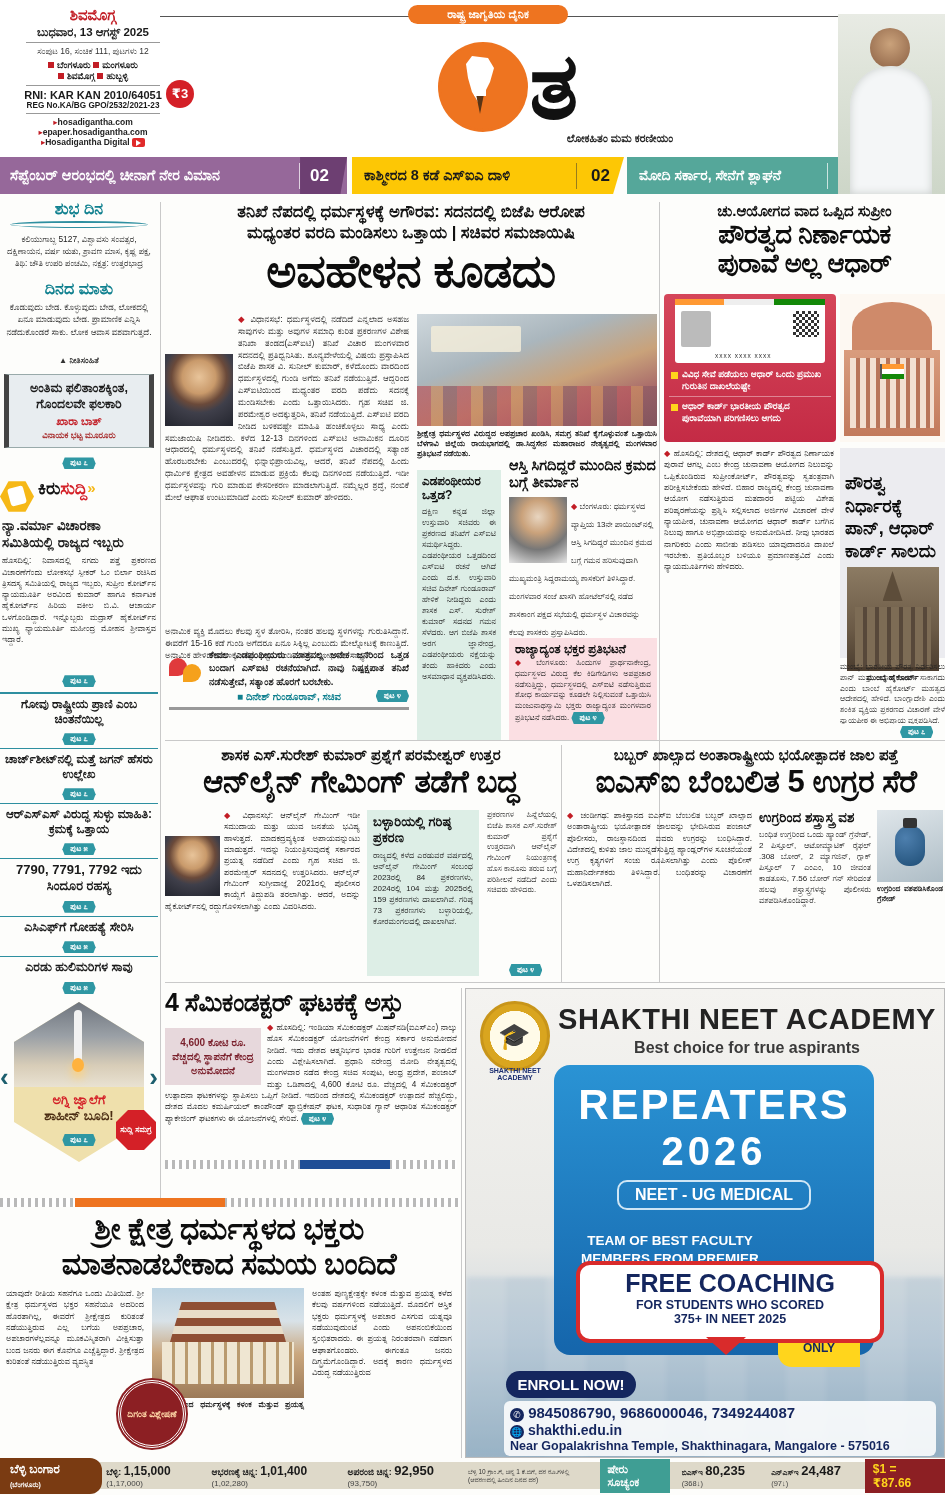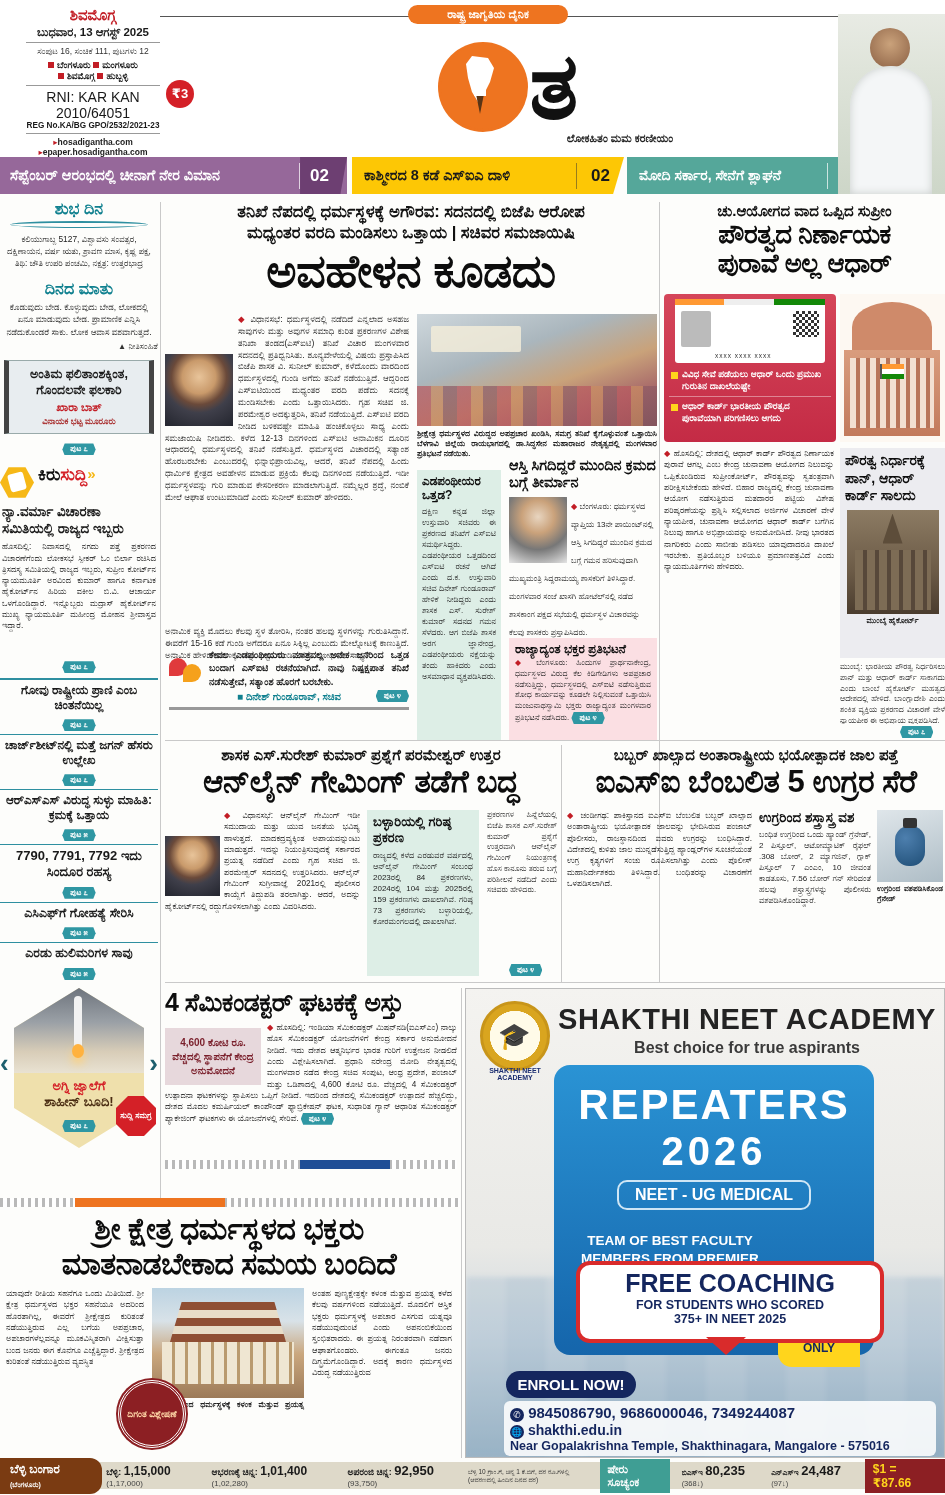--- a/index.html
+++ b/index.html
@@ -31,21 +31,21 @@
       <div style="font-weight:800;font-size:11.5px;margin-top:2px;">ಬುಧವಾರ, 13 ಆಗಸ್ಟ್ 2025</div>
       <div style="border-top:1px solid #999;margin:3px 8px;"></div>
       <div style="font-size:8.5px;color:#333;">ಸಂಪುಟ 16, ಸಂಚಿಕೆ 111, ಪುಟಗಳು 12</div>
       <div style="font-size:9px;font-weight:bold;margin-top:3px;">
         <span class="sq"></span><span>ಬೆಂಗಳೂರು</span>
         <span class="sq"></span><span>ಮಂಗಳೂರು</span><br>
         <span class="sq"></span><span>ಶಿವಮೊಗ್ಗ</span>
         <span class="sq"></span><span>ಹುಬ್ಬಳ್ಳಿ</span>
       </div>
       <div style="border-top:1px solid #999;margin:3px 8px;"></div>
-      <div style="font-size:14px;font-weight:normal;">RNI: KAR KAN 2010/64051</div>
+      <div style="font-size:11px;font-weight:bold;">RNI: KAR KAN 2010/64051</div>
       <div style="font-size:8.2px;font-weight:bold;">REG No.KA/BG GPO/2532/2021-23</div>
       <div style="border-top:1px solid #999;margin:3px 8px;"></div>
       <div style="font-size:8.5px;font-weight:bold;color:#222;">
         <div><span style="color:#c21d25;">▸</span><span>hosadigantha.com</span></div>
         <div><span style="color:#c21d25;">▸</span><span>epaper.hosadigantha.com</span></div>
         <div><span style="color:#c21d25;">▸</span><span>Hosadigantha Digital</span>
           <span style="display:inline-block;width:13px;height:9px;background:#e02a2a;border-radius:2px;position:relative;vertical-align:middle;">
             <span style="position:absolute;left:4px;top:1.5px;width:0;height:0;border-left:5px solid #fff;border-top:3px solid transparent;border-bottom:3px solid transparent;"></span>
           </span>
         </div>
@@ -98,21 +98,21 @@
   <div class="abs hrule" style="left:165px;top:740px;width:780px;"></div>
   <div class="abs hrule" style="left:165px;top:982px;width:780px;"></div>
 
   <div class="abs" style="left:0;top:200px;width:158px;height:1005px;">
     <div style="text-align:center;color:#10808f;font-weight:800;font-size:16px;">ಶುಭ ದಿನ</div>
     <div style="border-top:2px solid #2e8fa0;margin:3px 10px;border-radius:50%;height:4px;border-bottom:1px solid #2e8fa0;"></div>
     <div style="font-size:8.4px;line-height:1.45;text-align:center;padding:2px 6px;color:#222;">ಕಲಿಯುಗಾಬ್ದ 5127, ವಿಶ್ವಾವಸು ಸಂವತ್ಸರ, ದಕ್ಷಿಣಾಯನ, ವರ್ಷ ಋತು, ಶ್ರಾವಣ ಮಾಸ, ಕೃಷ್ಣ ಪಕ್ಷ, ತಿಥಿ: ಚೌತಿ ಉಪರಿ ಪಂಚಮಿ, ನಕ್ಷತ್ರ: ಉತ್ತರಭಾದ್ರ</div>
 
     <div style="text-align:center;color:#10808f;font-weight:800;font-size:16px;margin-top:8px;">ದಿನದ ಮಾತು</div>
     <div style="font-size:8.6px;line-height:1.5;text-align:center;padding:3px 6px;color:#222;">ಕೊಡುವುದು ಬೇಡ. ಕೊಳ್ಳುವುದು ಬೇಡ, ಲೋಕದಲ್ಲಿ ಏನೂ ಮಾಡುವುದು ಬೇಡ. ಪ್ರಾಮಾಣಿಕ ಎನ್ನಿಸಿ ನಡೆದುಕೊಂಡರೆ ಸಾಕು. ಲೋಕ ಆವಾಸ ವಶವಾಗುತ್ತದೆ.</div>
-    <div style="font-size:8.2px;font-weight:normal;text-align:right;color:#333;">▲ ನೀತಿಸಂಹಿತೆ</div>
+    <div style="font-size:8.2px;font-weight:bold;text-align:center;color:#333;margin-top:14px;">▲ ನೀತಿಸಂಹಿತೆ</div>
 
     <div style="margin:8px 4px 0 4px;background:#e8edf0;border:1px solid #9aa;border-left:5px solid #444;border-right:5px solid #444;padding:6px 4px;text-align:center;">
       <div style="font-weight:800;font-size:12.5px;line-height:1.25;">ಅಂತಿಮ ಫಲಿತಾಂಶಕ್ಕಿಂತ, ಗೊಂದಲವೇ ಫಲಕಾರಿ</div>
       <div style="color:#c21d25;font-weight:800;font-size:11px;margin-top:3px;">ಖಾರಾ ಬಾತ್</div>
       <div style="font-size:8.5px;font-weight:bold;color:#a33;margin-top:2px;">ವಿನಾಯಕ ಭಟ್ಟ ಮೂರೂರು</div>
     </div>
     <div style="text-align:center;margin-top:3px;"><span class="ptag">ಪುಟ ೭</span></div>
 
     <div style="display:flex;align-items:flex-start;margin-top:10px;">
       <span style="width:34px;height:34px;background:#f6b817;clip-path:polygon(25% 5%,75% 5%,100% 50%,75% 95%,25% 95%,0 50%);display:inline-block;position:relative;">
@@ -253,21 +253,21 @@
       <div style="position:absolute;left:4px;top:56px;width:96px;height:86px;background:linear-gradient(180deg,#d99c7d,#c27a5c);"></div>
       <div style="position:absolute;left:10px;top:64px;width:84px;height:70px;background:repeating-linear-gradient(90deg,#f3e0d2 0 6px,#b9755a 6px 10px);"></div>
       <div style="position:absolute;left:40px;top:70px;width:22px;height:15px;background:linear-gradient(180deg,#ff9933 33%,#fff 33% 66%,#138808 66%);border-left:2px solid #555;"></div>
     </div>
 
     <div class="abs body-txt" style="left:0;top:246px;width:170px;height:288px;font-size:8.2px;">
       <span style="color:#c21d25;font-weight:bold;">◆ </span><span>ಹೊಸದಿಲ್ಲಿ: ದೇಶದಲ್ಲಿ ಆಧಾರ್ ಕಾರ್ಡ್ ಪೌರತ್ವದ ನಿರ್ಣಾಯಕ ಪುರಾವೆ ಆಗಲ್ಲ ಎಂಬ ಕೇಂದ್ರ ಚುನಾವಣಾ ಆಯೋಗದ ನಿಲುವನ್ನು ಒಪ್ಪಿಕೊಂಡಿರುವ ಸುಪ್ರೀಂಕೋರ್ಟ್, ಪೌರತ್ವವನ್ನು ಸ್ವತಂತ್ರವಾಗಿ ಪರೀಕ್ಷಿಸಬೇಕೆಂದು ಹೇಳಿದೆ. ಬಿಹಾರ ರಾಜ್ಯದಲ್ಲಿ ಕೇಂದ್ರ ಚುನಾವಣಾ ಆಯೋಗ ನಡೆಸುತ್ತಿರುವ ಮತದಾರರ ಪಟ್ಟಿಯ ವಿಶೇಷ ಪರಿಷ್ಕರಣೆಯನ್ನು ಪ್ರಶ್ನಿಸಿ ಸಲ್ಲಿಸಲಾದ ಅರ್ಜಿಗಳ ವಿಚಾರಣೆ ವೇಳೆ ನ್ಯಾಯಪೀಠ, ಚುನಾವಣಾ ಆಯೋಗದ ಆಧಾರ್ ಕಾರ್ಡ್ ಬಗೆಗಿನ ನಿಲುವು ಹಾಗೂ ಅಭಿಪ್ರಾಯವನ್ನು ಅನುಮೋದಿಸಿದೆ. ನೀವು ಭಾರತದ ನಾಗರಿಕರು ಎಂದು ಸಾಬೀತು ಪಡಿಸಲು ಯಾವುದಾದರೂ ದಾಖಲೆ ಇರಬೇಕು. ಪ್ರತಿಯೊಬ್ಬರ ಬಳಿಯೂ ಪ್ರಮಾಣಪತ್ರವಿದೆ ಎಂದು ನ್ಯಾಯಮೂರ್ತಿಗಳು ಹೇಳಿದರು.</span>
     </div>
 
     <div class="abs" style="left:176px;top:246px;width:105px;height:210px;background:#ececf0;padding:4px 5px;box-sizing:border-box;">
-      <div class="boxhead" style="font-size:14px;line-height:1.25;">ಪೌರತ್ವ ನಿರ್ಧಾರಕ್ಕೆ ಪಾನ್, ಆಧಾರ್ ಕಾರ್ಡ್ ಸಾಲದು</div>
+      <div class="boxhead" style="font-size:18px;line-height:1.25;margin-top:20px;">ಪೌರತ್ವ ನಿರ್ಧಾರಕ್ಕೆ ಪಾನ್, ಆಧಾರ್ ಕಾರ್ಡ್ ಸಾಲದು</div>
       <div style="width:92px;height:104px;margin:5px auto 0;background:linear-gradient(180deg,#8c7b63 0%,#6b5a46 60%,#4a3c2e 100%);position:relative;">
         <div style="position:absolute;left:36px;top:4px;width:20px;height:30px;background:#5d4d3a;clip-path:polygon(50% 0,100% 100%,0 100%);"></div>
         <div style="position:absolute;left:8px;top:40px;width:76px;height:60px;background:repeating-linear-gradient(90deg,#7d6c55 0 8px,#57483a 8px 12px);"></div>
       </div>
       <div class="cap" style="text-align:center;font-weight:bold;margin-top:2px;">ಮುಂಬೈ ಹೈಕೋರ್ಟ್</div>
     </div>
     <div class="abs body-txt" style="left:176px;top:460px;width:105px;height:62px;font-size:7.8px;">
       <span>ಮುಂಬೈ: ಭಾರತೀಯ ಪೌರತ್ವ ನಿರ್ಧರಿಸಲು ಪಾನ್ ಮತ್ತು ಆಧಾರ್ ಕಾರ್ಡ್ ಸಾಕಾಗದು ಎಂದು ಬಾಂಬೆ ಹೈಕೋರ್ಟ್ ಮಹತ್ವದ ಆದೇಶದಲ್ಲಿ ಹೇಳಿದೆ. ಬಾಂಗ್ಲಾದೇಶಿ ಎಂದು ಶಂಕಿತ ವ್ಯಕ್ತಿಯ ಪ್ರಕರಣದ ವಿಚಾರಣೆ ವೇಳೆ ನ್ಯಾಯಪೀಠ ಈ ಅಭಿಪ್ರಾಯ ವ್ಯಕ್ತಪಡಿಸಿದೆ.</span>
     </div>
     <span class="abs ptag" style="left:236px;top:524px;">ಪುಟ ೭</span>

